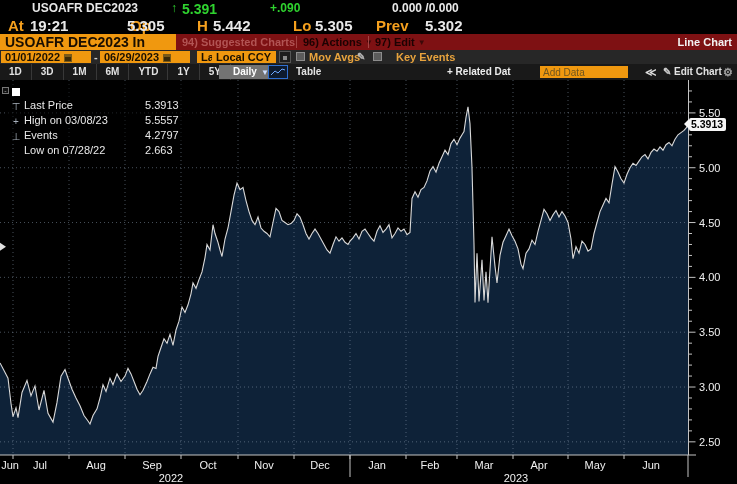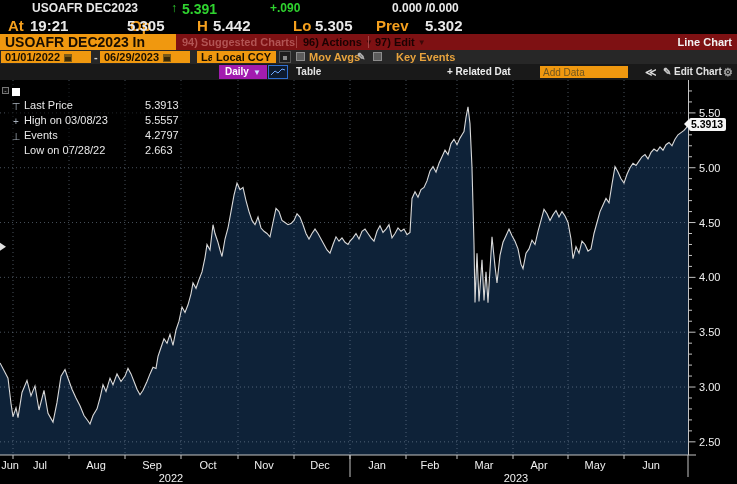--- a/index.html
+++ b/index.html
@@ -35,22 +35,22 @@
     box-sizing:border-box;}
   .ddbtn i{position:absolute;left:3px;top:4px;width:4px;height:4px;background:#8a8a8a;}
   .chk{position:absolute;top:2px;width:9px;height:9px;background:#5c5c5c;border:1px solid #8d8d8d;box-sizing:border-box;}
   .olbl{position:absolute;top:0;line-height:14px;color:#e8a33d;}
   .pencil{color:#b9b9b9;font-size:10px;}
 
   
   .toolbar{top:64px;left:0;width:737px;height:16px;background:#191919;font-size:10px;font-weight:bold;color:#e2e2e2;}
   .ranges{position:absolute;left:0;top:0;height:16px;display:flex;align-items:center;}
   .rtab{padding:0 9px;height:16px;line-height:16px;border-right:1px solid #383838;cursor:default;}
-  .dailybtn{position:absolute;left:219px;top:1px;height:14px;line-height:14px;background:#a21caf;
-    color:#fff;padding:0 6px;}
+  .dailybtn{position:absolute;left:219px;top:1px;height:14px;line-height:14px;background:#737373;
+    color:#fff;padding:0 14px;}
   .dailybtn .dcaret{font-size:8px;margin-left:4px;color:#cfe0ff;}
   .cibtn{position:absolute;left:268px;top:1px;width:20px;height:14px;background:#0e1b2e;
     border:1px solid #2f6fd0;box-sizing:border-box;}
   .tbl{position:absolute;left:296px;top:0;line-height:16px;}
   .related{position:absolute;left:447px;top:0;line-height:16px;color:#ececec;}
   .adddata{position:absolute;left:540px;top:2px;width:88px;height:12px;background:#f0980f;border:0;
     font-family:"Liberation Sans",sans-serif;font-size:10px;color:#6e5520;padding:0 3px;box-sizing:border-box;}
   .adddata::placeholder{color:#6e5520;opacity:1;}
   .chev{position:absolute;left:645px;top:0;line-height:16px;color:#dedede;font-size:11px;}
   .pencil2{position:absolute;left:663px;top:0;line-height:16px;color:#cfcfcf;font-size:10px;}
@@ -119,20 +119,30 @@
         <i></i>
       </span>
     <span class="chk" style="left:296px;"></span>
     <span class="olbl" style="left:309px;">Mov Avgs</span>
     <span class="olbl pencil" style="left:357px;">✎</span>
     <span class="chk" style="left:373px;"></span>
     <span class="olbl" style="left:374px;margin-left:22px;">Key Events</span>
   </div>
 
   <div class="abs toolbar">
+    <div class="ranges">
+      <span class="rtab">1D</span>
+      <span class="rtab">3D</span>
+      <span class="rtab">1M</span>
+      <span class="rtab">6M</span>
+      <span class="rtab">YTD</span>
+      <span class="rtab">1Y</span>
+      <span class="rtab">5Y</span>
+      <span class="rtab" style="border-right:0;">Max</span>
+    </div>
     <span class="dailybtn"><span>Daily</span><span class="dcaret">▼</span></span>
     <span class="cibtn">
       <svg width="18" height="12">
           <polyline points="2,9 6,5 9,7 13,3 16,4" fill="none" stroke="#6fa8ff" stroke-width="1"></polyline>
         </svg>
     </span>
     <span class="tbl">Table</span>
     <span class="related">+ Related Dat</span>
     <input class="adddata" placeholder="Add Data" style="">
     <span class="chev">≪</span>

